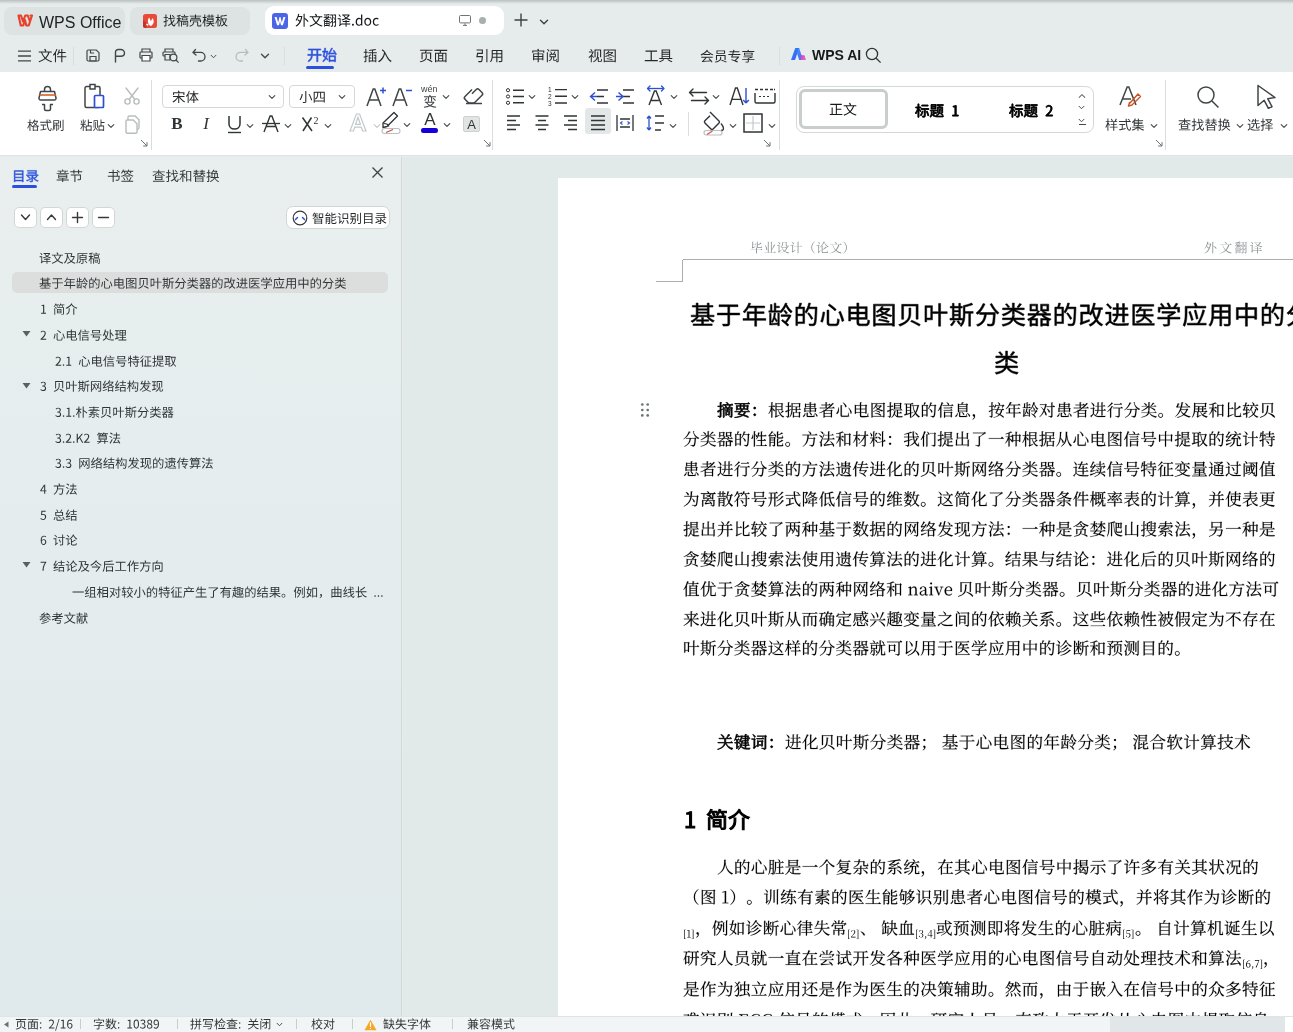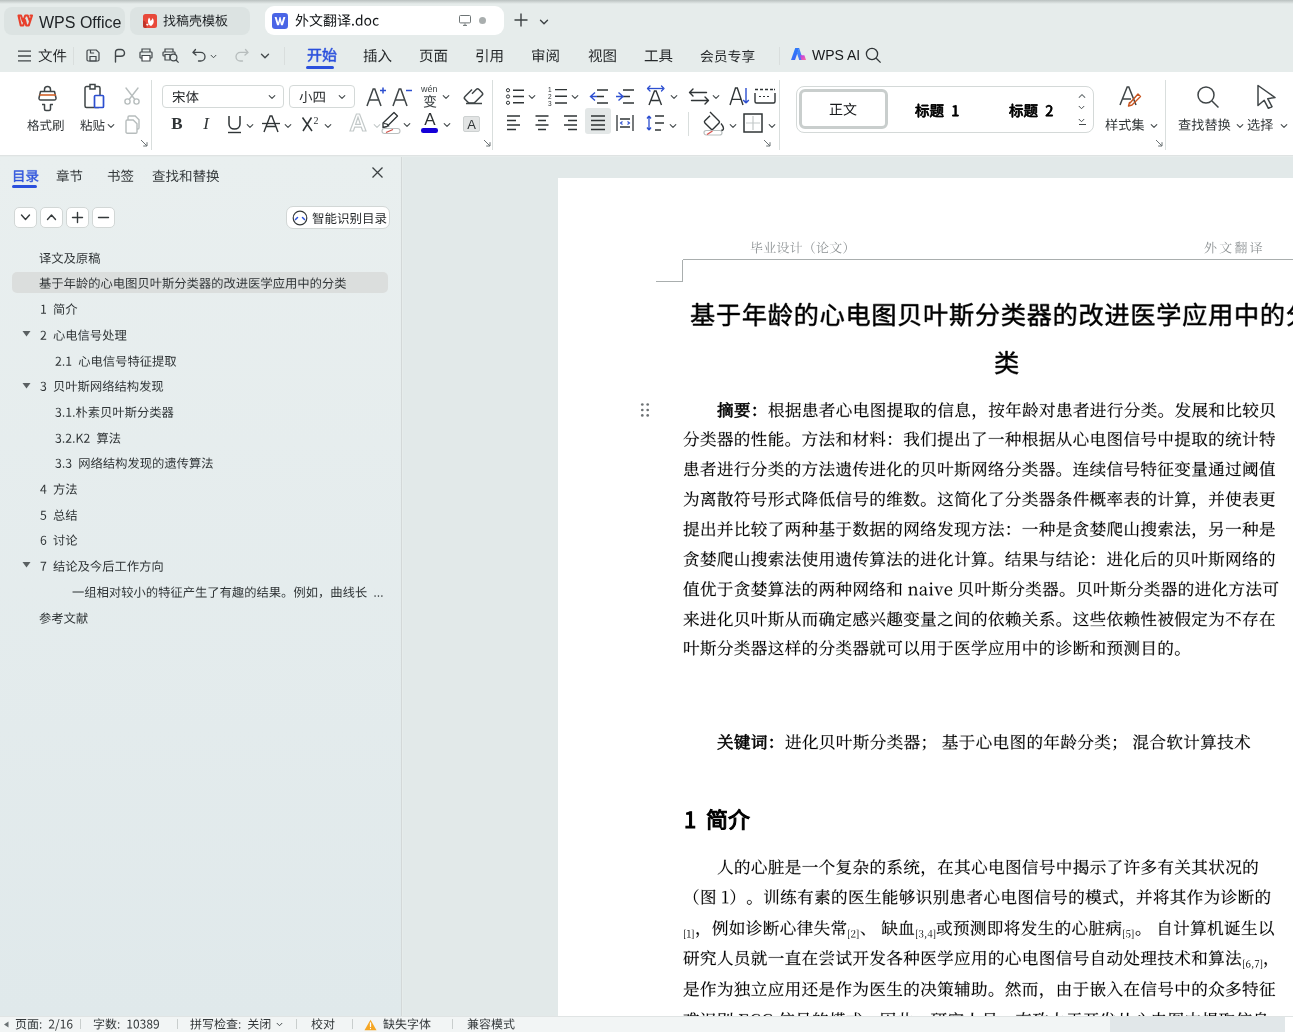--- a/index.html
+++ b/index.html
@@ -577,21 +577,21 @@
       </linearGradient>
 <linearGradient id="lgB" x1="0" y1="0" x2="1" y2="1">
 <stop offset="0" stop-color="#b03cf0"></stop>
         <stop offset="1" stop-color="#ff6a9a"></stop>
       </linearGradient>
     </defs>
 <path d="M5.2 0h4L5 12H1L5.2 0Z" fill="url(#lgA)"></path>
 <path d="M9.2 0 13 12H9.2L7 5.2 9.2 0Z" fill="url(#lgA)" opacity="0.9"></path>
 <path d="M10 7.2h4.4L16 12h-4.6L10 7.2Z" fill="url(#lgB)"></path>
 </svg>
-<div class="abs" style="left:812px;top:47px;font-size:14px;font-weight:normal;color:#17191b">WPS AI</div>
+<div class="abs" style="left:812px;top:47px;font-size:14px;font-weight:bold;color:#17191b">WPS AI</div>
 <svg class="tr" style="left:865px;top:47px" width="17" height="17" viewBox="0 0 17 17">
 <circle cx="7" cy="7" r="5.6" fill="none" stroke="#2f3436" stroke-width="1.3"></circle>
 <path d="M11.2 11.2 15.6 15.6" stroke="#2f3436" stroke-width="1.3"></path>
 </svg>
 <div id="toolbar"></div>
 <svg class="tr" style="left:34px;top:84px" width="28" height="28" viewBox="0 0 28 28">
 <path d="M10.5 7.5v-2c0-1.7 1.3-3 3-3s3 1.3 3 3v2" fill="none" stroke="#3f4547" stroke-width="1.5"></path>
 <path d="M7.5 7.5h13l1.5 6.5c.2 1-.5 2-1.6 2H6.6c-1.1 0-1.8-1-1.6-2l1.5-6.5H10" fill="none" stroke="#3f4547" stroke-width="1.5" stroke-linejoin="round"></path>
 <path d="M8 20.5h2.5v4.5c0 .8.6 1.5 1.4 1.5h3.2c.8 0 1.4-.7 1.4-1.5v-4.5H19" fill="none" stroke="#3f4547" stroke-width="1.5" stroke-linejoin="round"></path>
 <path d="M5.5 11h16.5" stroke="#d2622a" stroke-width="1.6"></path>

